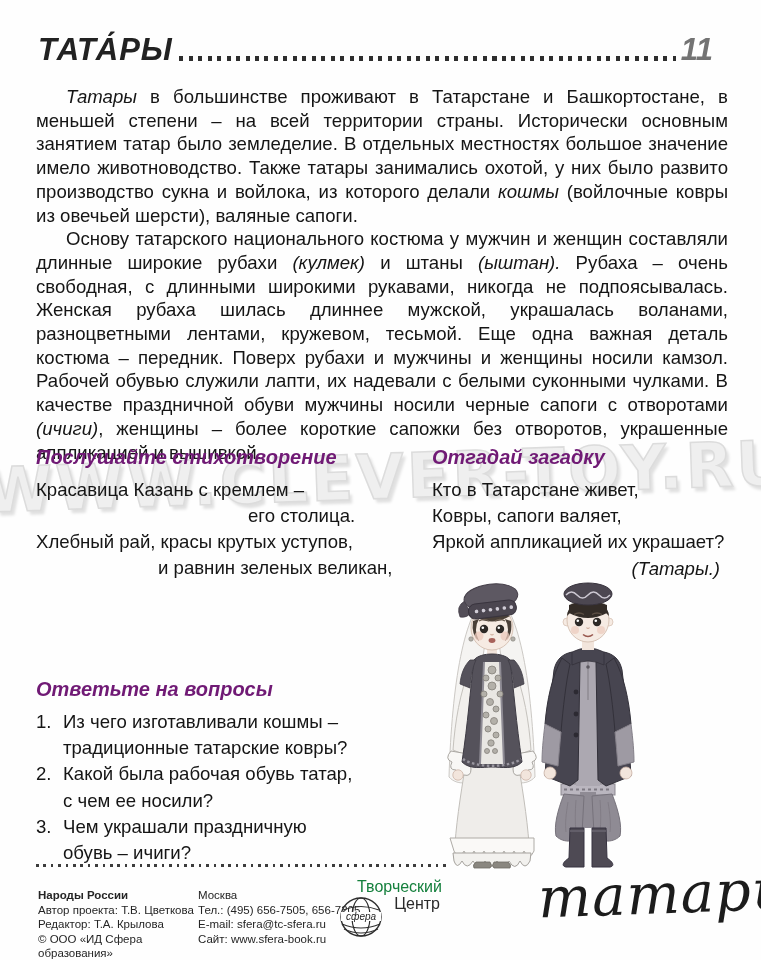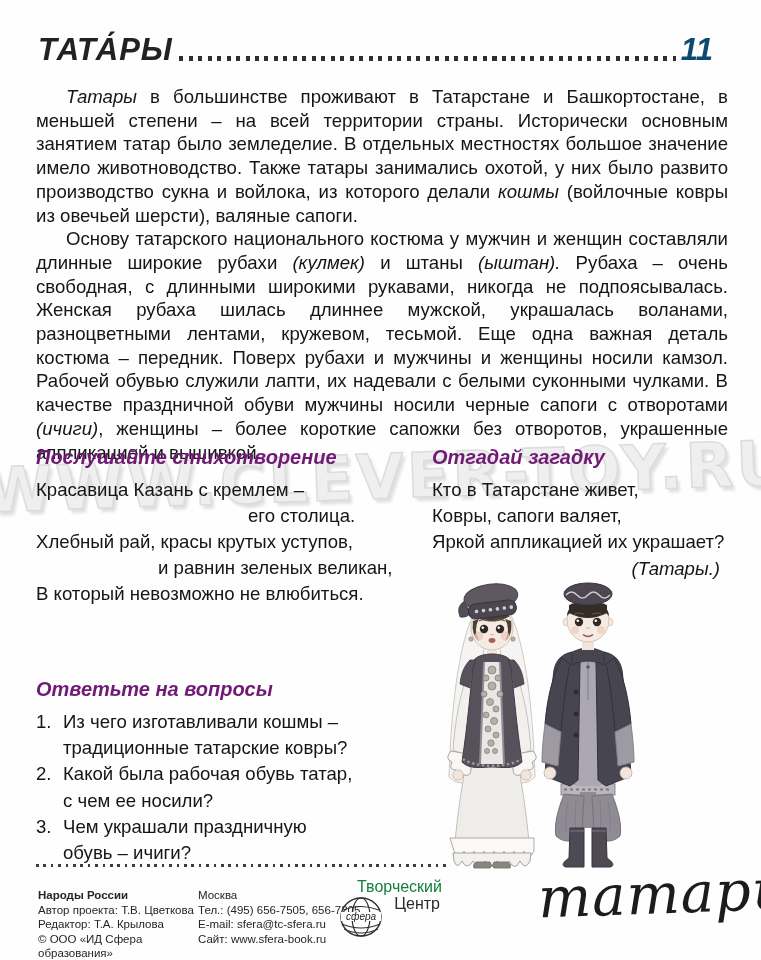--- a/index.html
+++ b/index.html
@@ -21,21 +21,21 @@
   .header{top:34px;left:38px;right:48px;display:flex;align-items:flex-end;}
   .title{
     font-style:italic;font-weight:bold;font-size:31px;letter-spacing:1px;
     color:#222;white-space:nowrap;line-height:1;
   }
   .leader{
     flex:1;height:5px;margin:0 5px 4px 6px;
     background:repeating-linear-gradient(90deg,#2e2e2e 0 4px,transparent 4px 9.5px);
   }
   .pagenum{
-    font-style:italic;font-weight:bold;font-size:31px;color:#0c4a6e;line-height:1;
+    font-style:italic;font-weight:bold;font-size:31px;color:#737373;line-height:1;
   }
   
   .intro{top:85px;left:36px;width:692px;font-size:18.6px;line-height:23.7px;text-align:justify;}
   .intro p{margin:0;text-indent:30px;}
   .it{font-style:italic;}
   
   .poem{top:446px;left:36px;width:394px;}
   .riddle{top:446px;left:432px;width:302px;}
   .subhead{
     font-style:italic;font-weight:bold;font-size:20px;margin:0 0 8px 0;color:#701a75;
@@ -91,21 +91,20 @@
 
 
         <div class="pline" style="padding-left: 0px;">Красавица Казань с кремлем –</div>
 
         <div class="pline" style="padding-left: 212px;">его столица.</div>
 
         <div class="pline" style="padding-left: 0px;">Хлебный рай, красы крутых уступов,</div>
 
         <div class="pline" style="padding-left: 122px;">и равнин зеленых великан,</div>
 
-        <div class="pline" style="padding-left: 0px;">В который невозможно не влюбиться.</div>
       </div>
   </section>
 
   <section class="layer riddle">
     <h2 class="subhead">Отгадай загадку</h2>
     <div>
 
         <div class="rline">Кто в Татарстане живет,</div>
 
         <div class="rline">Ковры, сапоги валяет,</div>

